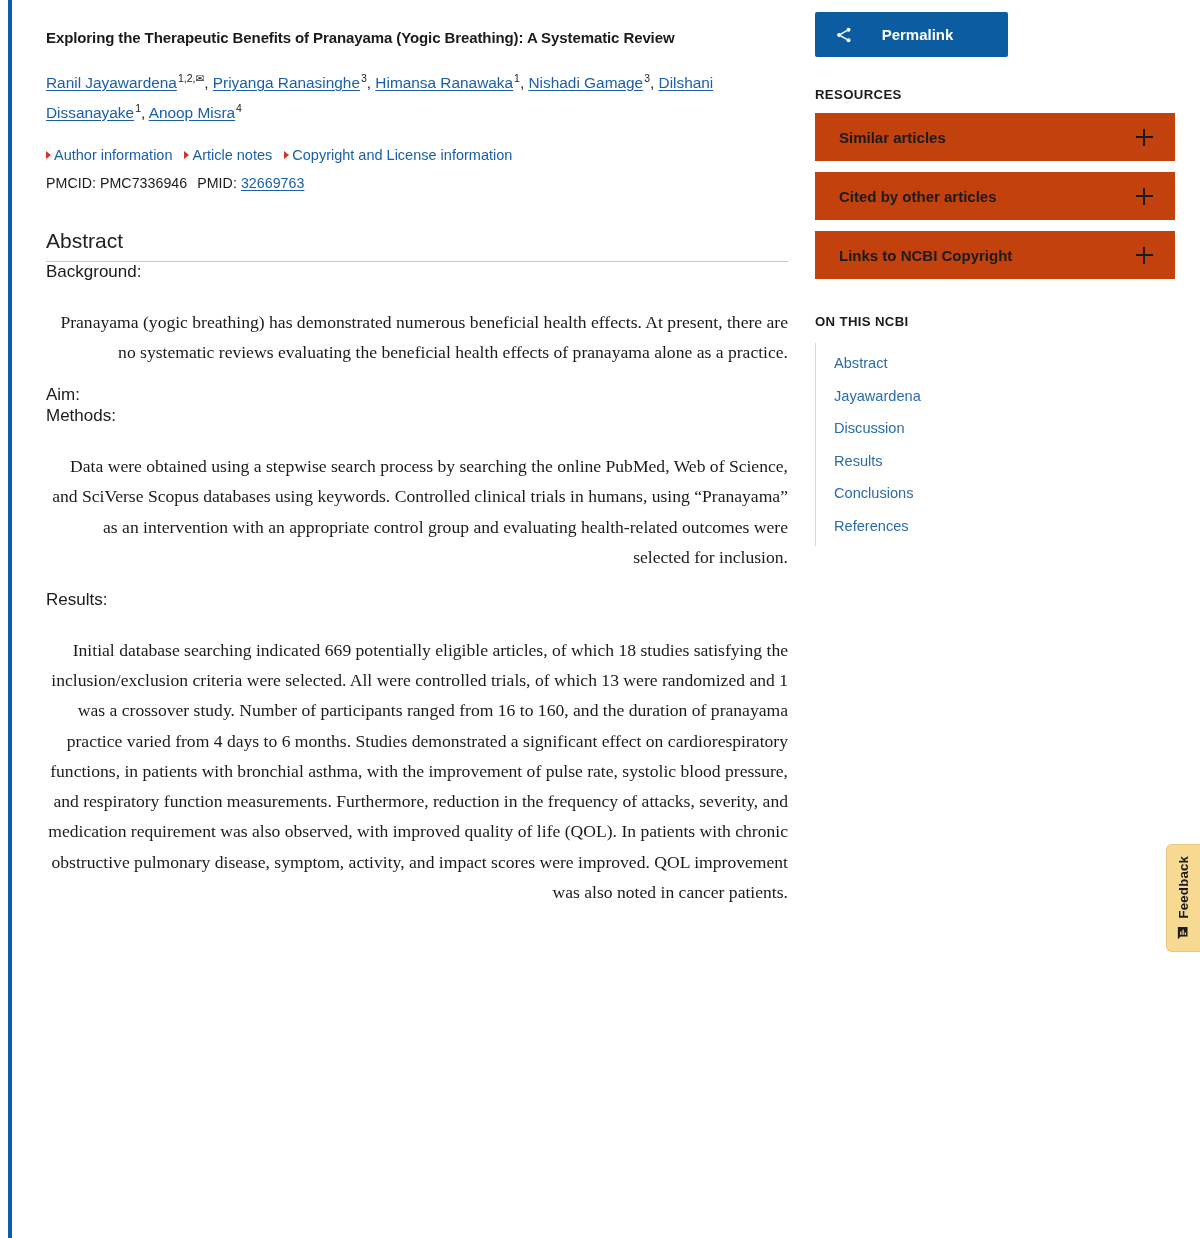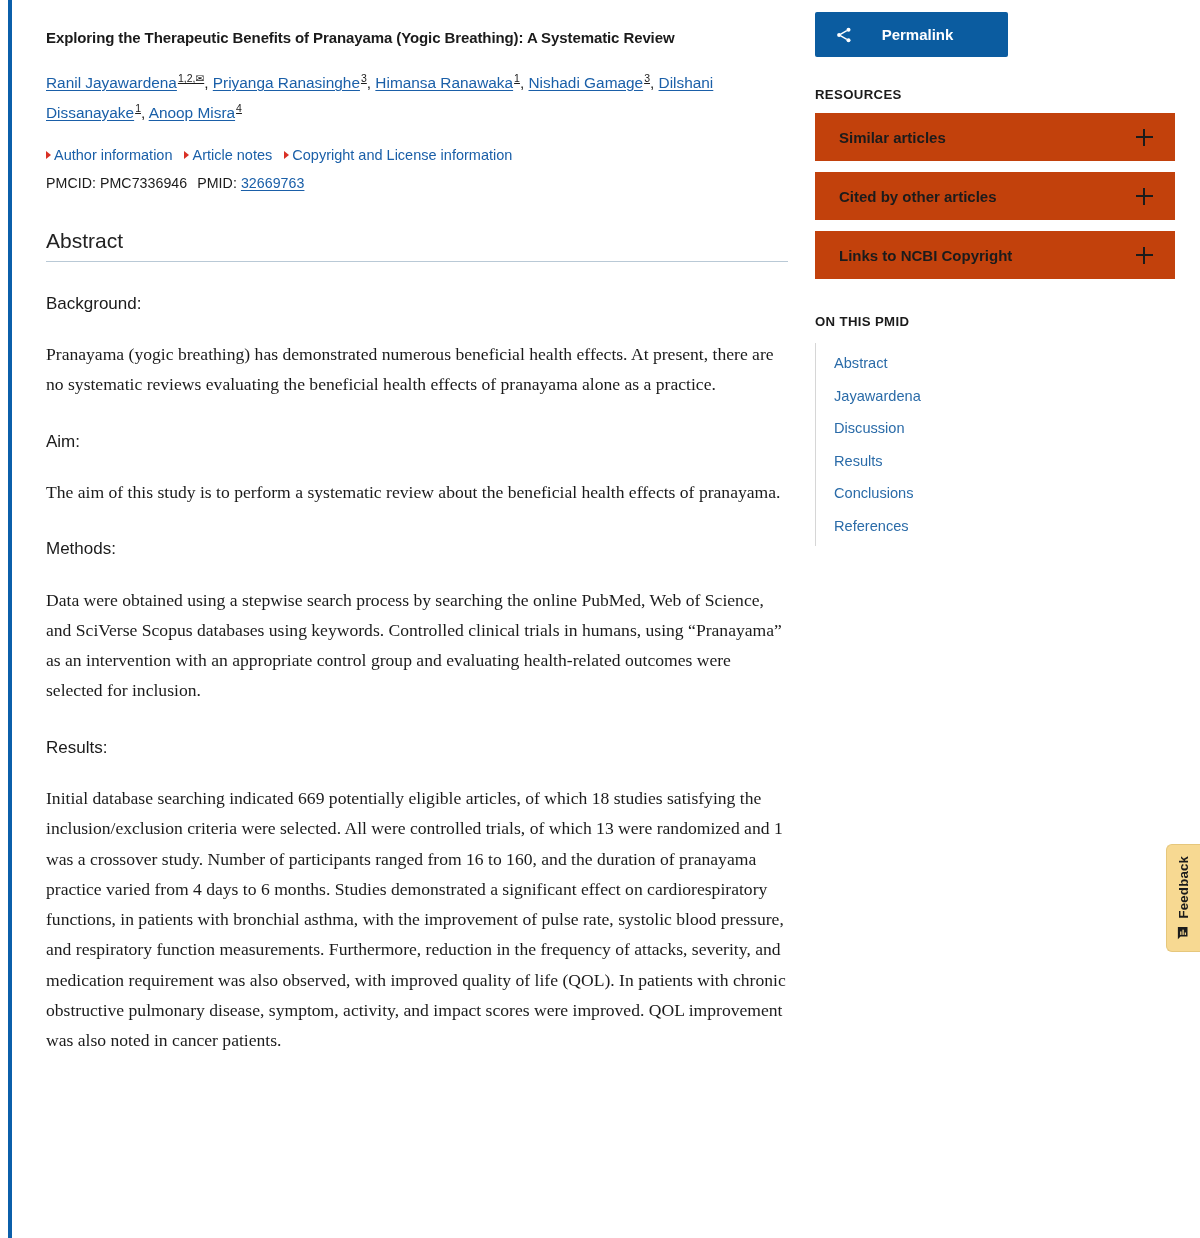--- a/index.html
+++ b/index.html
@@ -64,21 +64,20 @@
     color: #1a5fa8;
     text-decoration: underline;
     text-underline-offset: 2px;
   }
   .authors sup {
     font-size: 10.5px;
     vertical-align: super;
     line-height: 0;
     color: #1b1b1b;
     margin-left: 1px;
-    text-decoration: underline;
   }
   .authors .sep { color: #1b1b1b; }
 
   .meta-links {
     margin-top: 20px;
     font-size: 14.5px;
     line-height: 1.2;
     color: #1a5fa8;
     white-space: nowrap;
   }
@@ -117,35 +116,34 @@
     margin-top: 38px;
     font-size: 21px;
     font-weight: 400;
     color: #222;
     padding-bottom: 9px;
     border-bottom: 1px solid #b9c9d6;
     line-height: 1.1;
   }
 
   .sub-label {
-    margin-top: 32px;
     font-size: 17px;
     font-weight: 400;
     color: #1b1b1b;
     font-family: "Liberation Sans", sans-serif;
     line-height: 1.2;
   }
 
   .body-para {
     margin-top: 25px;
     font-family: "Liberation Serif", serif;
     font-size: 17.6px;
     line-height: 1.72;
     color: #1b1b1b;
-    text-align: left;
+    text-align: right;
   }
 
   
   .sidebar {
     position: absolute;
     left: 815px;
     top: 0;
     width: 360px;
   }
 
@@ -286,21 +284,20 @@
       <span>PMID:</span>
       <a href="#">32669763</a>
     </div>
 
     <div class="section-heading">Abstract</div>
 
     <div id="abstract-body">
         <div class="sub-label">Background:</div>
         <p class="body-para">Pranayama (yogic breathing) has demonstrated numerous beneficial health effects. At present, there are no systematic reviews evaluating the beneficial health effects of pranayama alone as a practice.</p>
         <div class="sub-label">Aim:</div>
-        <p class="body-para">The aim of this study is to perform a systematic review about the beneficial health effects of pranayama.</p>
         <div class="sub-label">Methods:</div>
         <p class="body-para">Data were obtained using a stepwise search process by searching the online PubMed, Web of Science, and SciVerse Scopus databases using keywords. Controlled clinical trials in humans, using “Pranayama” as an intervention with an appropriate control group and evaluating health-related outcomes were selected for inclusion.</p>
         <div class="sub-label">Results:</div>
         <p class="body-para">Initial database searching indicated 669 potentially eligible articles, of which 18 studies satisfying the inclusion/exclusion criteria were selected. All were controlled trials, of which 13 were randomized and 1 was a crossover study. Number of participants ranged from 16 to 160, and the duration of pranayama practice varied from 4 days to 6 months. Studies demonstrated a significant effect on cardiorespiratory functions, in patients with bronchial asthma, with the improvement of pulse rate, systolic blood pressure, and respiratory function measurements. Furthermore, reduction in the frequency of attacks, severity, and medication requirement was also observed, with improved quality of life (QOL). In patients with chronic obstructive pulmonary disease, symptom, activity, and impact scores were improved. QOL improvement was also noted in cancer patients.</p>
       </div>
 
   </div>
 
   <div class="sidebar">
 
@@ -325,21 +322,21 @@
         <div class="resource-item">
           <span class="ri-label">Cited by other articles</span>
           <span class="plus-ico"></span>
         </div>
         <div class="resource-item">
           <span class="ri-label">Links to NCBI Copyright</span>
           <span class="plus-ico"></span>
         </div>
       </div>
 
-    <div class="otp-title">ON THIS PMID</div>
+    <div class="otp-title">ON THIS NCBI</div>
 
     <nav class="otp-list" id="otp-list">
         <a href="#">Abstract</a>
         <a href="#">Jayawardena</a>
         <a href="#">Discussion</a>
         <a href="#">Results</a>
         <a href="#">Conclusions</a>
         <a href="#">References</a>
       </nav>
 

